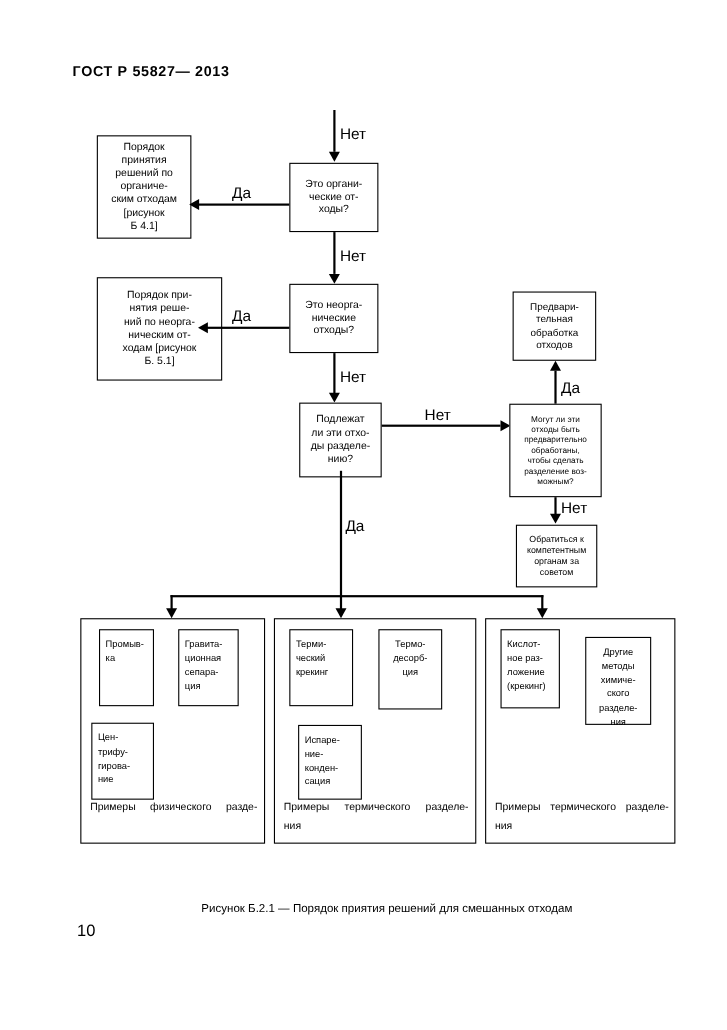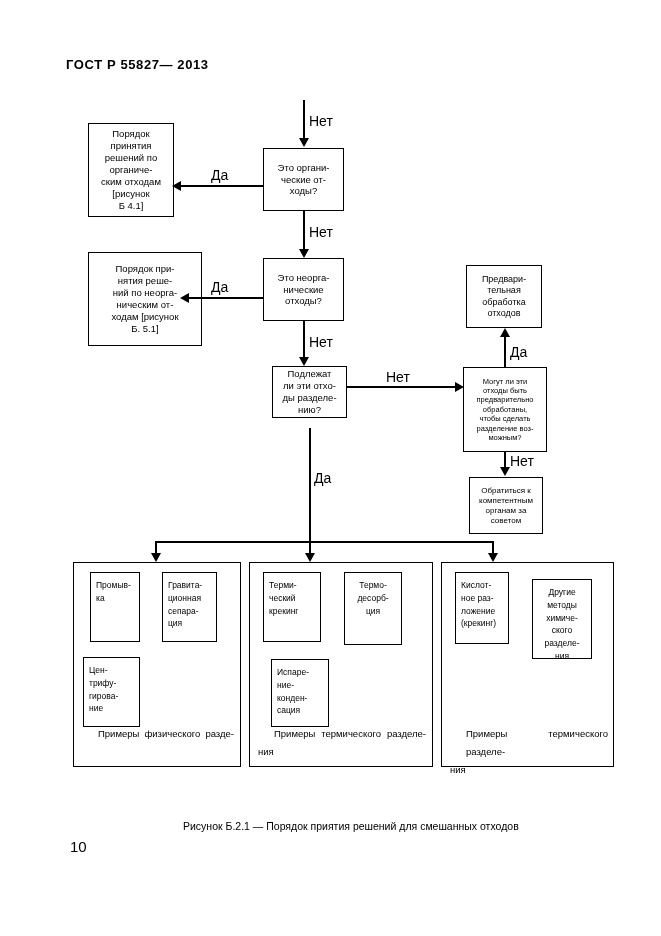--- a/index.html
+++ b/index.html
@@ -52,21 +52,21 @@
   
   .group{
     position:absolute;border:1.6px solid #000;background:#fff;box-sizing:border-box;
   }
   .group-caption{
     position:absolute;font-size:9.5px;line-height:1.9;
     text-align:justify;
   }
   .gc-line{display:block;}
   .gc-line.spread{
-    text-align:justify;text-align-last:justify;margin-left:16px;
+    text-align:justify;text-align-last:justify;
   }
   .leaf{
     position:absolute;border:1.2px solid #000;background:#fff;box-sizing:border-box;
     font-size:8.5px;line-height:1.5;padding:6px 5px 0 5px;
   }
   .leaf.center{text-align:center;}
   .leaf.left{text-align:left;}
 </style>
 </head>
 <body>
@@ -119,21 +119,21 @@
   </div>
 
   <div class="hline" style="left:188px;top:297px;width:75px;"></div>
   <div class="arrow-l" style="left:180px;top:293px;"></div>
   <div class="elabel" style="left:211px;top:279px;">Да</div>
 
   <div class="vline" style="left:303px;top:321px;height:40px;"></div>
   <div class="arrow-d" style="left:299px;top:357px;"></div>
   <div class="elabel" style="left:309px;top:334px;">Нет</div>
 
-  <div class="box" style="left:272px;top:366px;width:75px;height:52px;font-size:9.5px;">
+  <div class="box" style="left:272px;top:366px;width:75px;height:68px;font-size:9.5px;">
     <span style="white-space:pre-line;">Подлежат
 ли эти отхо-
 ды разделе-
 нию?</span>
   </div>
 
   <div class="hline" style="left:347px;top:386px;width:108px;"></div>
   <div class="arrow-r" style="left:455px;top:382px;"></div>
   <div class="elabel" style="left:386px;top:369px;">Нет</div>
 
@@ -251,17 +251,17 @@
 разделе-
 ния</span>
     </div>
 
     <div class="group-caption" style="left:8px;top:162px;width:158px;">
       <span class="gc-line spread">Примеры  термического  разделе-</span>
       <span class="gc-line">ния</span>
     </div>
   </div>
 
-  <div class="fig-caption">Рисунок Б.2.1 — Порядок приятия решений для смешанных отходов</div>
+  <div class="fig-caption">Рисунок Б.2.1 — Порядок приятия решений для смешанных отходам</div>
 
   <div class="page-num">10</div>
 
 </div>
 
 </body></html>

